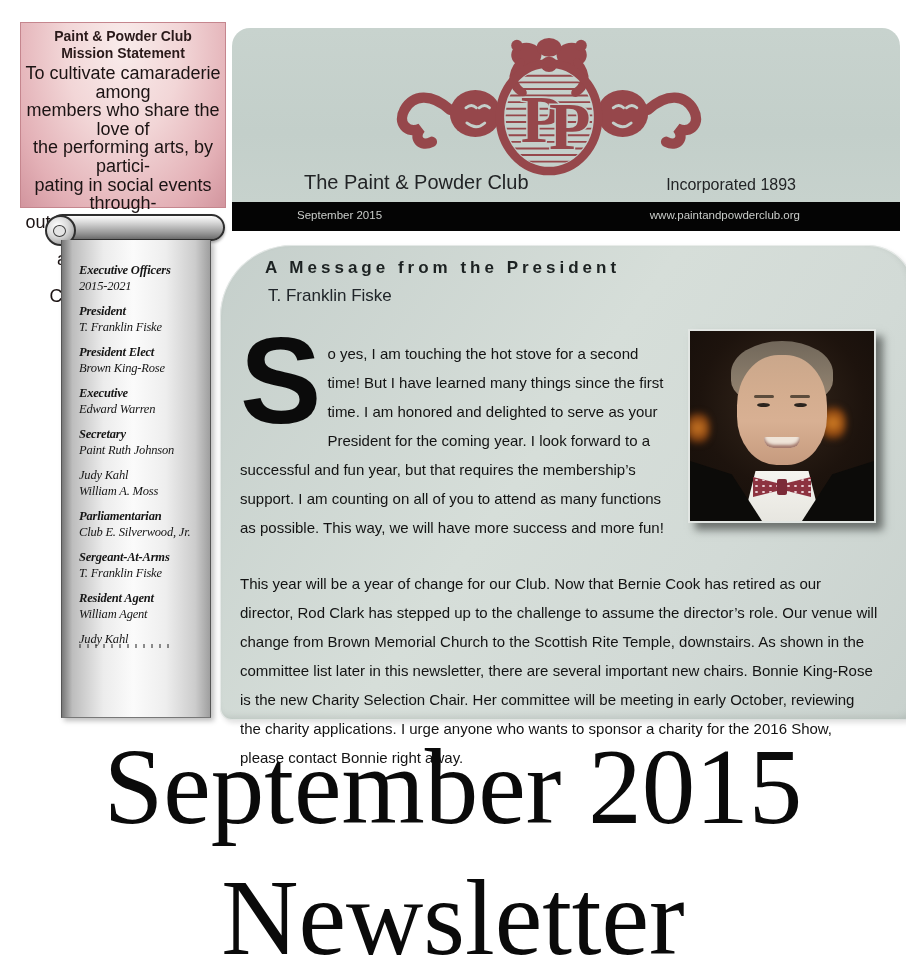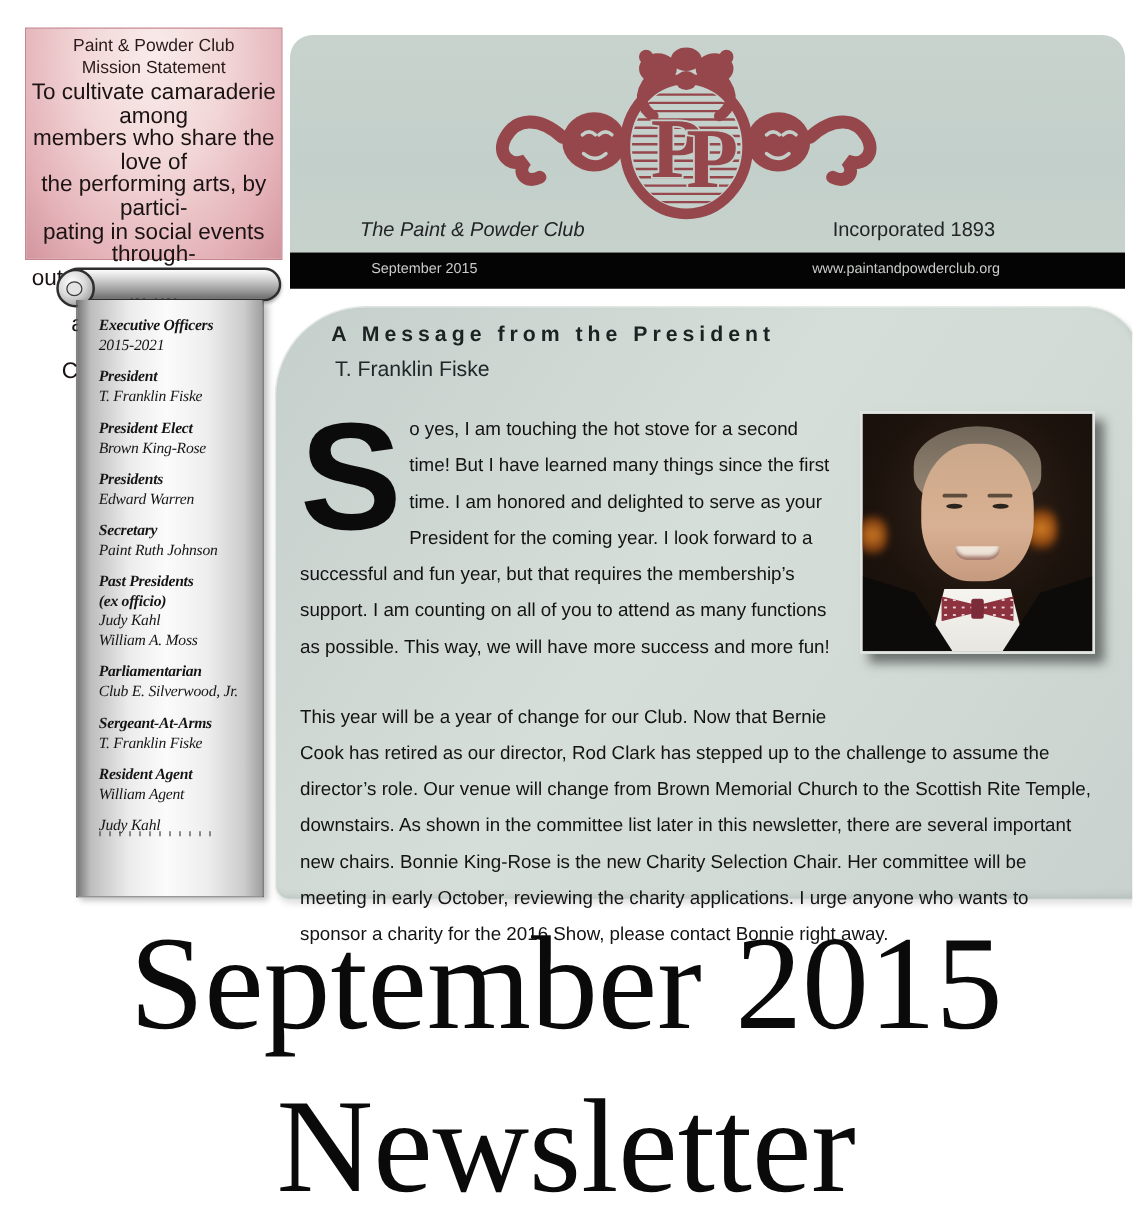--- a/index.html
+++ b/index.html
@@ -3,66 +3,66 @@
 <meta charset="utf-8">
 <style>
   html,body{margin:0;padding:0;background:#fff;}
   .page{position:relative;width:906px;height:978px;background:#ffffff;overflow:hidden;
         font-family:"Liberation Sans",sans-serif;}
 
   
   .mission{position:absolute;left:20px;top:22px;width:206px;height:186px;
     background:radial-gradient(ellipse at 50% 12%, #f9eceb 0%, #f2d6d7 40%, #e3b0b6 78%, #d2959e 100%);
     border:1px solid #c5868e;box-sizing:border-box;padding-top:5px;text-align:center;color:#241616;}
-  .mission .m-title{font-weight:normal;font-size:14px;line-height:17px;white-space:pre-line;color:#2a1a1a;}
+  .mission .m-title{font-weight:bold;font-size:14px;line-height:17px;white-space:pre-line;color:#2a1a1a;}
   .mission .m-body{font-size:18px;line-height:18.6px;white-space:pre-line;margin-top:2px;color:#1b1313;}
 
   
   .header{position:absolute;left:232px;top:28px;width:668px;height:174px;
     background:linear-gradient(180deg,#c8d3ce 0%,#c3cfca 60%,#c7d2cd 100%);
     border-radius:18px 18px 0 0;}
   .crest{position:absolute;left:50%;top:6px;transform:translateX(-55%);}
-  .header .club-name{position:absolute;left:56px;bottom:8px;font-size:16px;color:#222426;font-style:italic;}
+  .header .club-name{position:absolute;left:72px;bottom:8px;font-size:20px;color:#222426;}
   .header .incorporated{position:absolute;right:104px;bottom:8px;font-size:16px;color:#222426;}
 
   .black-bar{position:absolute;left:232px;top:202px;width:668px;height:29px;background:#040404;}
   .black-bar .bar-date{position:absolute;left:65px;top:7px;font-size:11.5px;color:#c9ccc9;}
   .black-bar .bar-url{position:absolute;right:100px;top:7px;font-size:11.5px;color:#c9ccc9;text-decoration:none;}
 
   
   .scroll{position:absolute;left:45px;top:212px;width:185px;height:506px;}
   .scroll-roll{position:absolute;left:4px;top:2px;width:176px;height:27px;border-radius:14px;
     background:linear-gradient(180deg,#fdfdfd 0%,#d6d6d6 30%,#969696 75%,#6d6d6d 100%);
     border:2px solid #2e2e2e;box-sizing:border-box;box-shadow:0 2px 3px rgba(0,0,0,.35);}
   .scroll-curl{position:absolute;left:0;top:3px;width:31px;height:31px;border-radius:50%;
     border:2px solid #2e2e2e;box-sizing:border-box;
     background:radial-gradient(circle at 38% 34%, #ffffff 0%, #d9d9d9 45%, #9a9a9a 85%, #7e7e7e 100%);}
   .scroll-curl-inner{position:absolute;left:6px;top:8px;width:11px;height:10px;border-radius:50%;
     border:1.5px solid #3a3a3a;background:#e4e4e4;}
   .scroll-body{position:absolute;left:16px;top:28px;width:150px;height:478px;box-sizing:border-box;
     background:linear-gradient(90deg,#787878 0%,#bdbdbd 7%,#ececec 28%,#fbfbfb 48%,#eeeeee 70%,#cccccc 90%,#9f9f9f 100%);
     border-left:1px solid #555;border-right:1px solid #555;border-bottom:1px solid #777;
-    box-shadow:3px 3px 5px rgba(0,0,0,.25);overflow:hidden;padding:13px 4px 0 17px;}
+    box-shadow:3px 3px 5px rgba(0,0,0,.25);overflow:hidden;padding:23px 4px 0 17px;}
   .officer{margin-bottom:10px;font-family:"Liberation Serif",serif;font-style:italic;
     font-size:12.5px;line-height:15.5px;color:#151515;letter-spacing:-0.2px;}
   .officer .o-title{font-weight:bold;white-space:pre-line;}
   .officer .o-names{white-space:pre-line;}
   .clipped-line{width:96px;height:4px;margin-top:-4px;opacity:.55;
     background:repeating-linear-gradient(90deg,#333 0 2px,transparent 2px 8px);}
 
   
   .content{position:absolute;left:220px;top:245px;width:658px;height:475px;
     background:linear-gradient(125deg,#c5cfcb 0%,#d6ded9 45%,#d2dad6 70%,#c8d1cd 100%);
     border-radius:72px 46px 10px 12px;
     box-shadow:inset 0 0 0 1px rgba(255,255,255,.5), inset -3px -3px 6px rgba(90,100,95,.18), 2px 3px 5px rgba(0,0,0,.12);padding-left:36px;}
   .msg-heading{position:absolute;left:45px;top:13px;font-size:17px;font-weight:bold;
     letter-spacing:4px;color:#1c2222;}
   .msg-byline{position:absolute;left:48px;top:41px;font-size:17px;color:#20262a;}
   .flow{position:absolute;left:20px;top:84px;width:638px;font-size:15px;line-height:29px;color:#131313;}
-  .flow p{margin:0 0 27px 0;}
+  .flow p{margin:10px 0 27px 0;}
   .dropcap{float:left;font-size:122px;line-height:96px;font-weight:bold;color:#0b0b0b;
     margin:4px 6px 14px 0;}
 
   
   .photo{float:right;width:184px;height:190px;margin:0 2px 38px 16px;position:relative;
     background:radial-gradient(circle at 50% 38%, #35271c 0%, #1d130d 55%, #130d09 100%);
     border:2px solid #e2e6e3;box-shadow:7px 7px 8px rgba(25,30,27,.55);overflow:hidden;}
   .glow{position:absolute;border-radius:50%;filter:blur(3px);}
   .glow.left{left:-4px;top:78px;width:24px;height:38px;
     background:radial-gradient(circle,#d07a24 0%,#7a3c10 55%,transparent 75%);}
@@ -181,30 +181,28 @@
       </div>
       <div class="officer">
         <div class="o-title">President</div>
         <div class="o-names">T. Franklin Fiske</div>
       </div>
       <div class="officer">
         <div class="o-title">President Elect</div>
         <div class="o-names">Brown King-Rose</div>
       </div>
       <div class="officer">
-        <div class="o-title">Presidents</div>
+        <div class="o-title">Executive</div>
         <div class="o-names">Edward Warren</div>
       </div>
       <div class="officer">
         <div class="o-title">Secretary</div>
         <div class="o-names">Paint Ruth Johnson</div>
       </div>
       <div class="officer">
-        <div class="o-title">Past Presidents
-(ex officio)</div>
         <div class="o-names">Judy Kahl
 William A. Moss</div>
       </div>
       <div class="officer">
         <div class="o-title">Parliamentarian</div>
         <div class="o-names">Club E. Silverwood, Jr.</div>
       </div>
       <div class="officer">
         <div class="o-title">Sergeant-At-Arms</div>
         <div class="o-names">T. Franklin Fiske</div>

